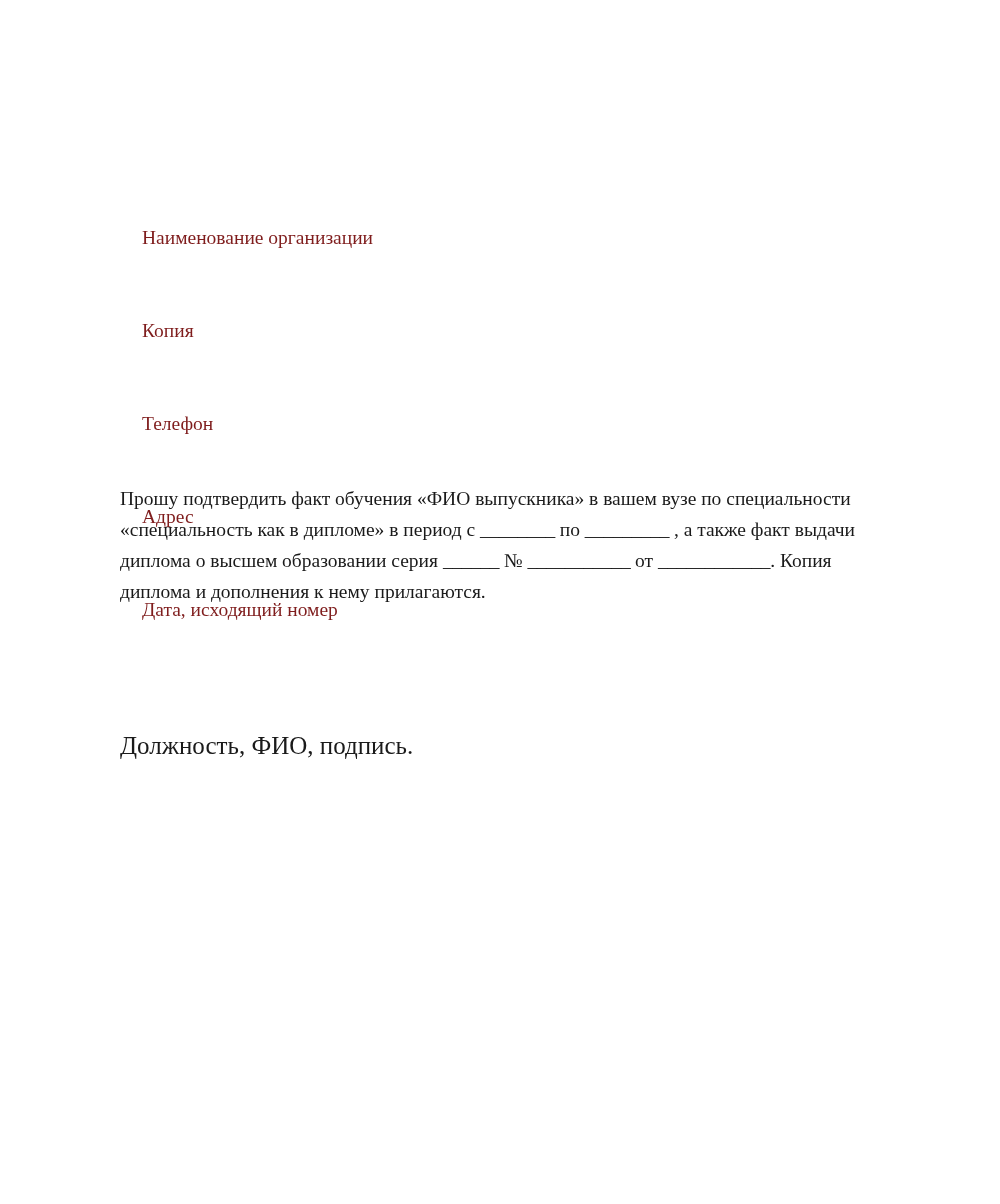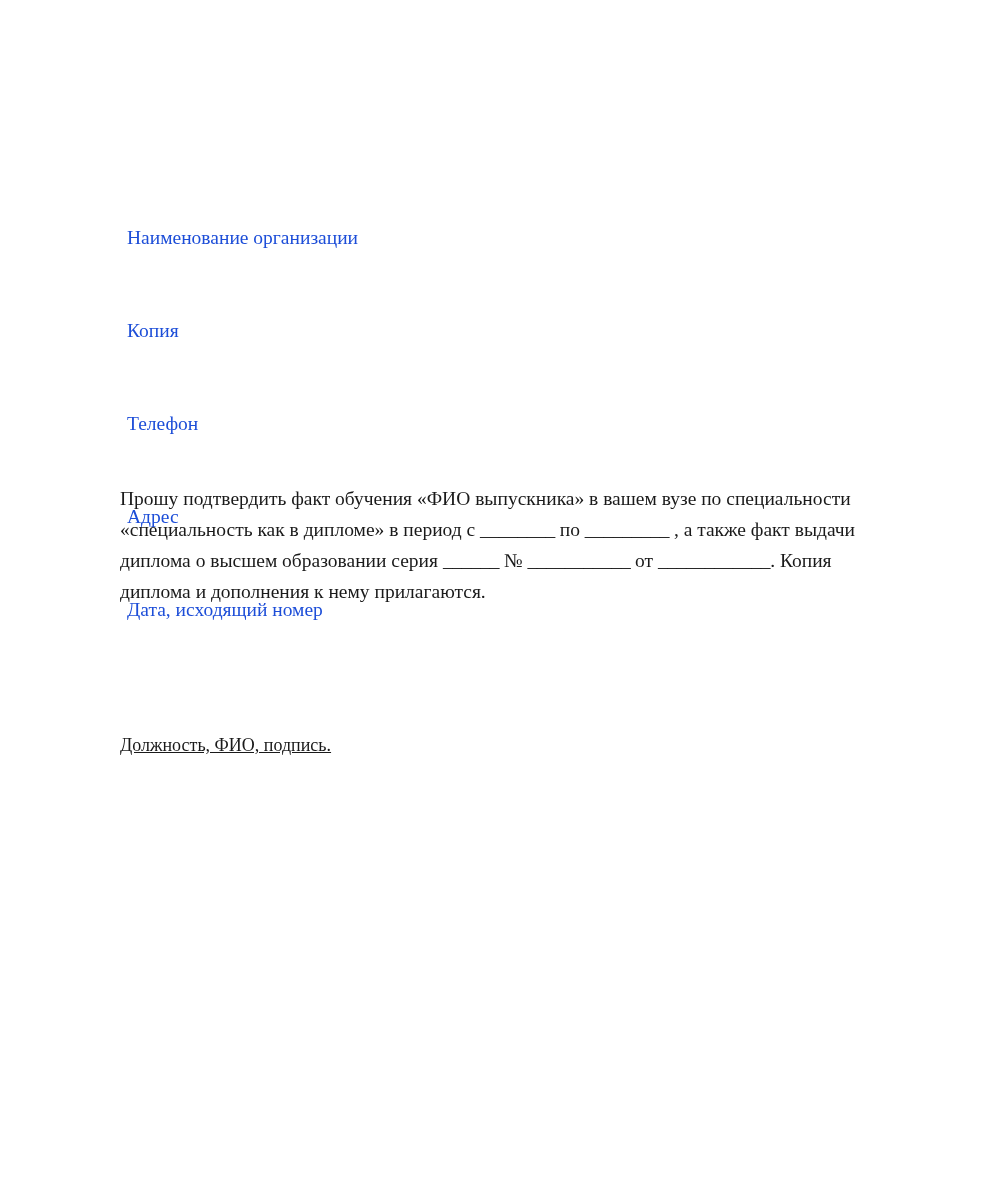--- a/index.html
+++ b/index.html
@@ -30,22 +30,23 @@
     top: 160px;
     left: 0;
     width: 1000px;
     height: 160px;
   }
 
   .addr-col {
     position: absolute;
     font-size: 19.5px;
     line-height: 31px;
-    color: #1d4ed8;
+    color: #7f1d1d;
     white-space: pre-wrap;
+    margin-left: 15px;
   }
 
   .addr-col.sender {
     left: 127px;
     top: 0;
     width: 360px;
   }
 
   .addr-col.recipient {
     left: 507px;
@@ -96,23 +97,22 @@
     top: 730px;
     left: 120px;
     width: 600px;
     font-size: 19.5px;
     line-height: 31px;
     color: #1a1a1a;
   }
 
   .sig-line {
     display: block;
-    font-size: 18px;
+    font-size: 25px;
     line-height: 31px;
-    text-decoration: underline;
   }
 </style>
 </head>
 <body>
 
 <div class="page">
 
   <div class="header-block">
 
     <div class="addr-col sender">

